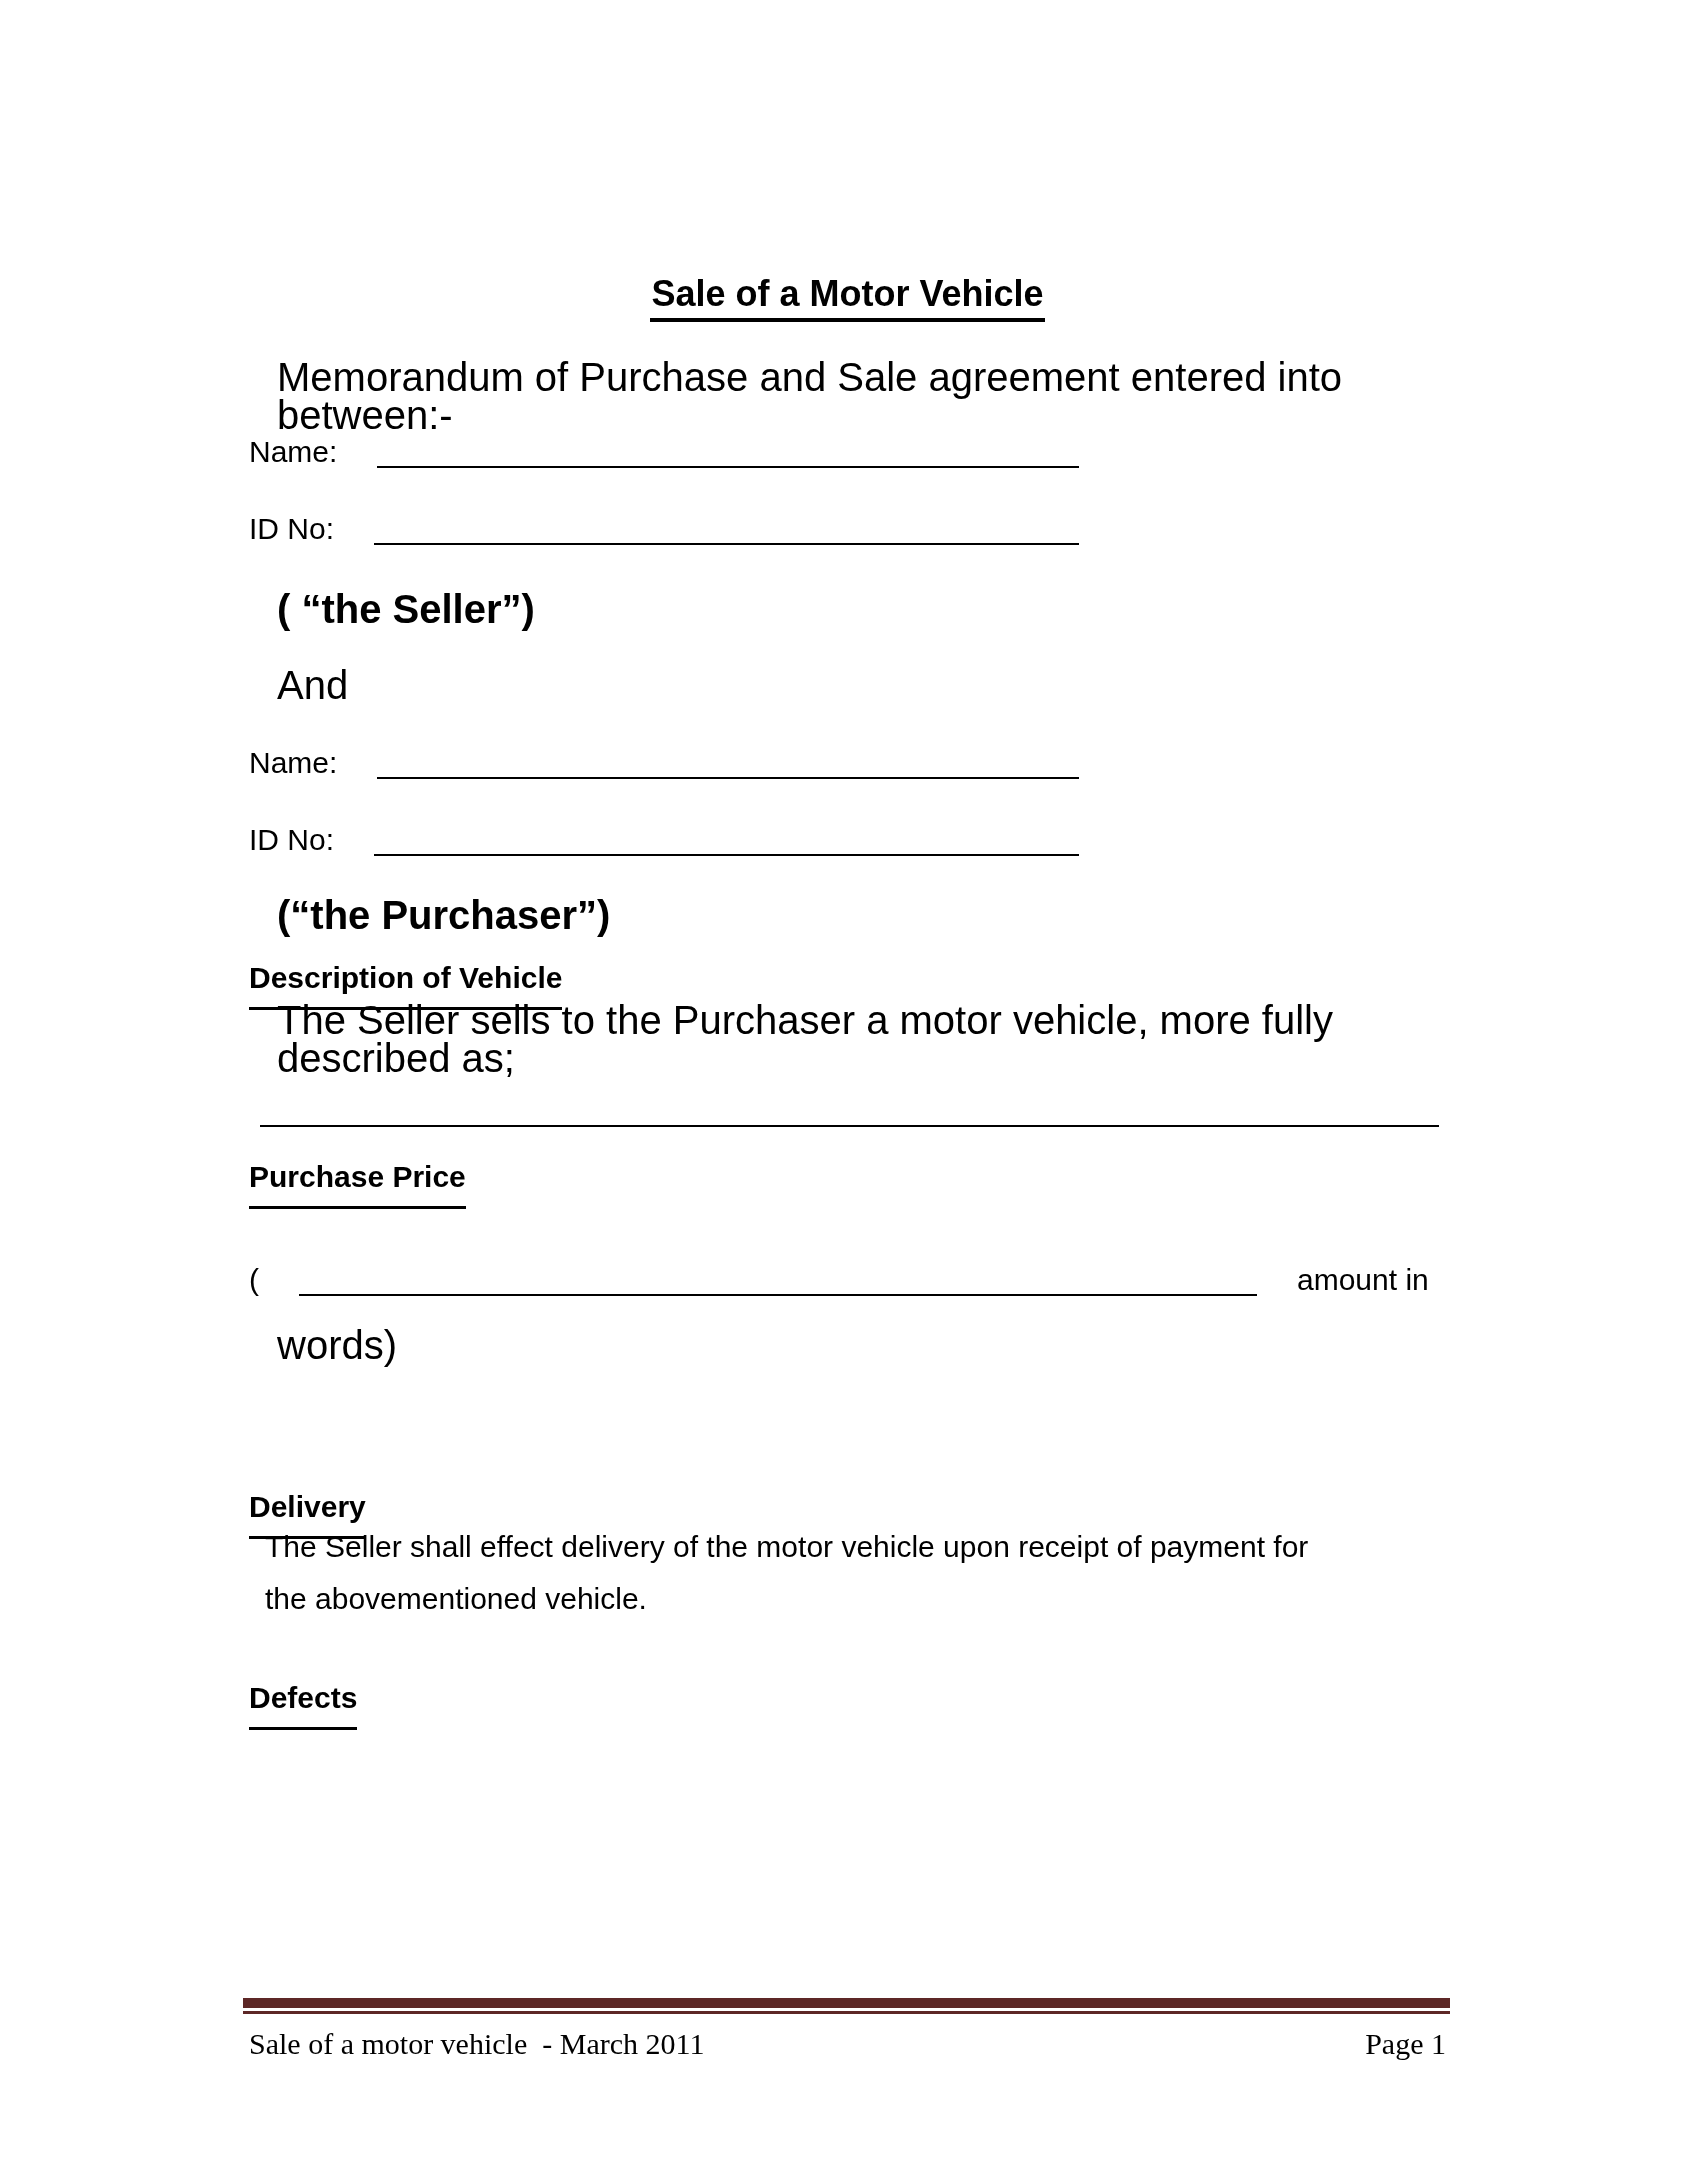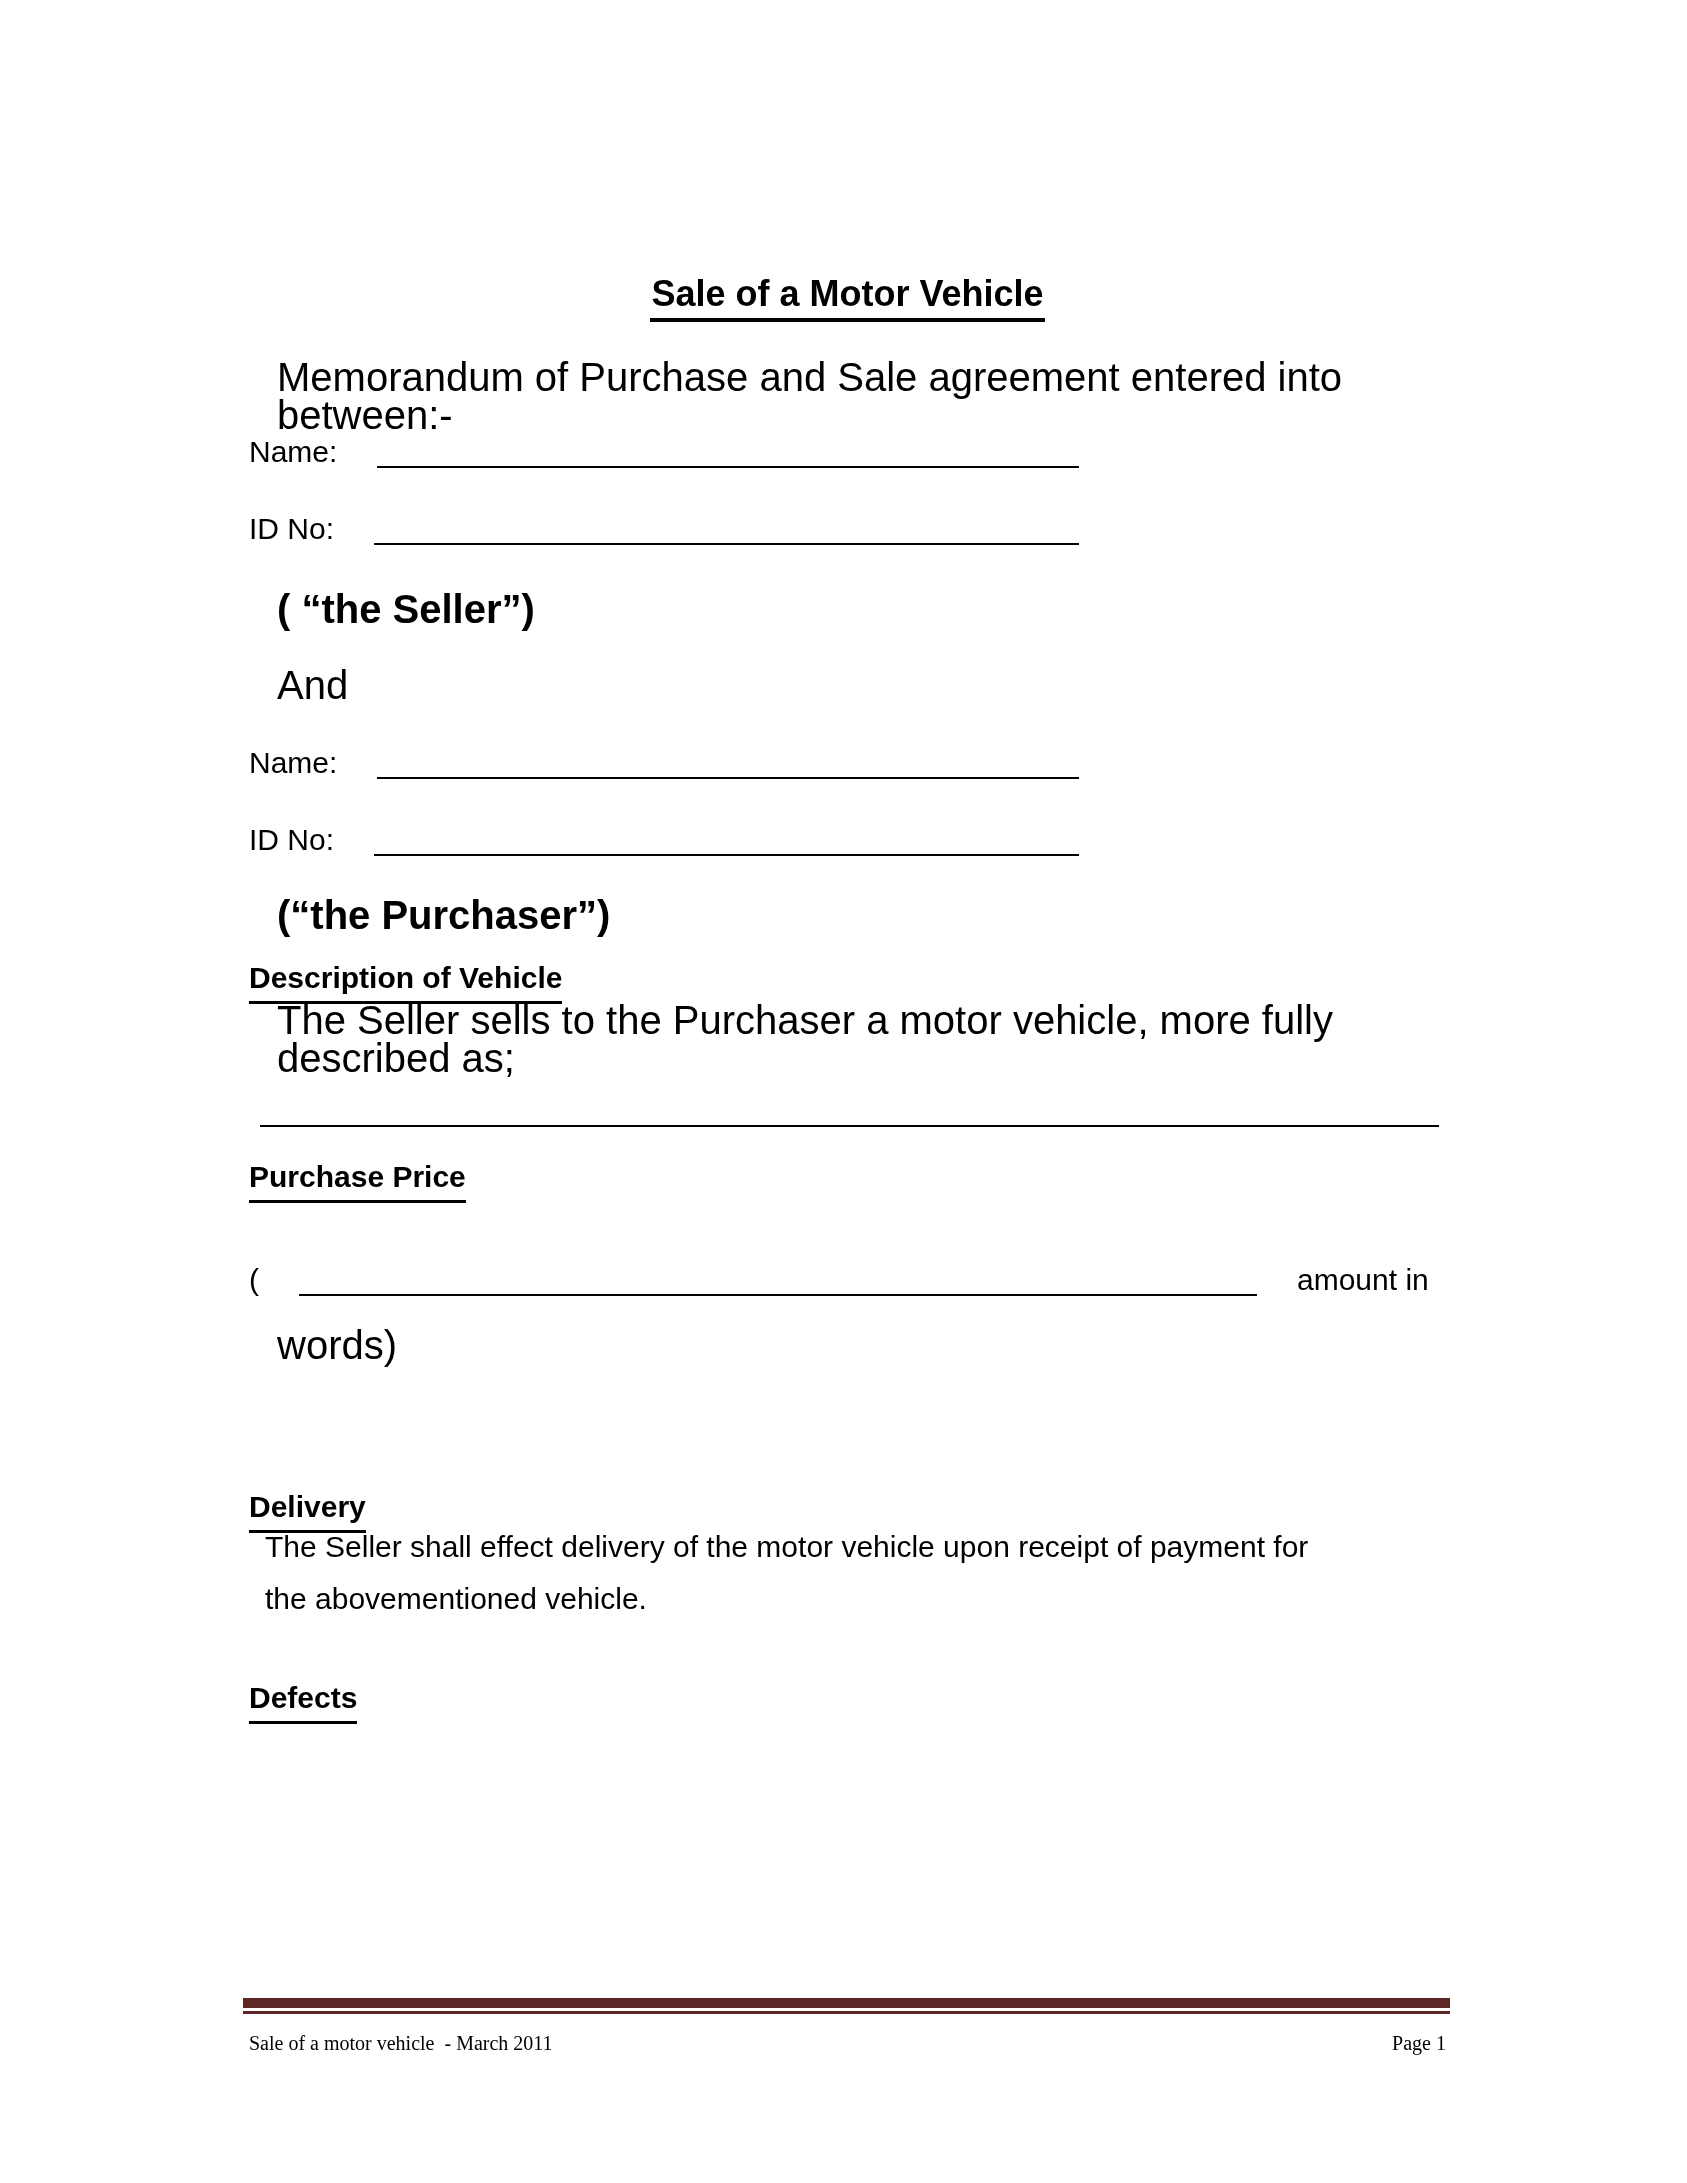--- a/index.html
+++ b/index.html
@@ -50,21 +50,21 @@
   .heading {
     position: absolute;
     left: 0;
     font-size: 30px;
     font-weight: bold;
     line-height: 38px;
   }
   .heading > span {
     display: inline-block;
     border-bottom: 3.5px solid #000;
-    padding-bottom: 4px;
+    padding-bottom: 10px;
   }
   .row {
     position: absolute;
     left: 0;
     display: flex;
     font-size: 30px;
     line-height: 38px;
     align-items: stretch;
     gap: 40px;
   }
@@ -92,21 +92,21 @@
   }
   .footer-rule .bar  { height: 9.6px; }
   .footer-rule .thin { height: 2.6px; margin-top: 3.5px; }
   .footer-row {
     position: absolute;
     left: 0; top: 2025px;
     width: 1197px;
     display: flex;
     justify-content: space-between;
     font-family: "Liberation Serif", serif;
-    font-size: 20px;
+    font-size: 30px;
     line-height: 37px;
   }
 </style>
 </head>
 <body>
 
 <div class="doc">
 
   <div class="title-wrap">
     <span class="title-text">Sale of a Motor Vehicle</span>

